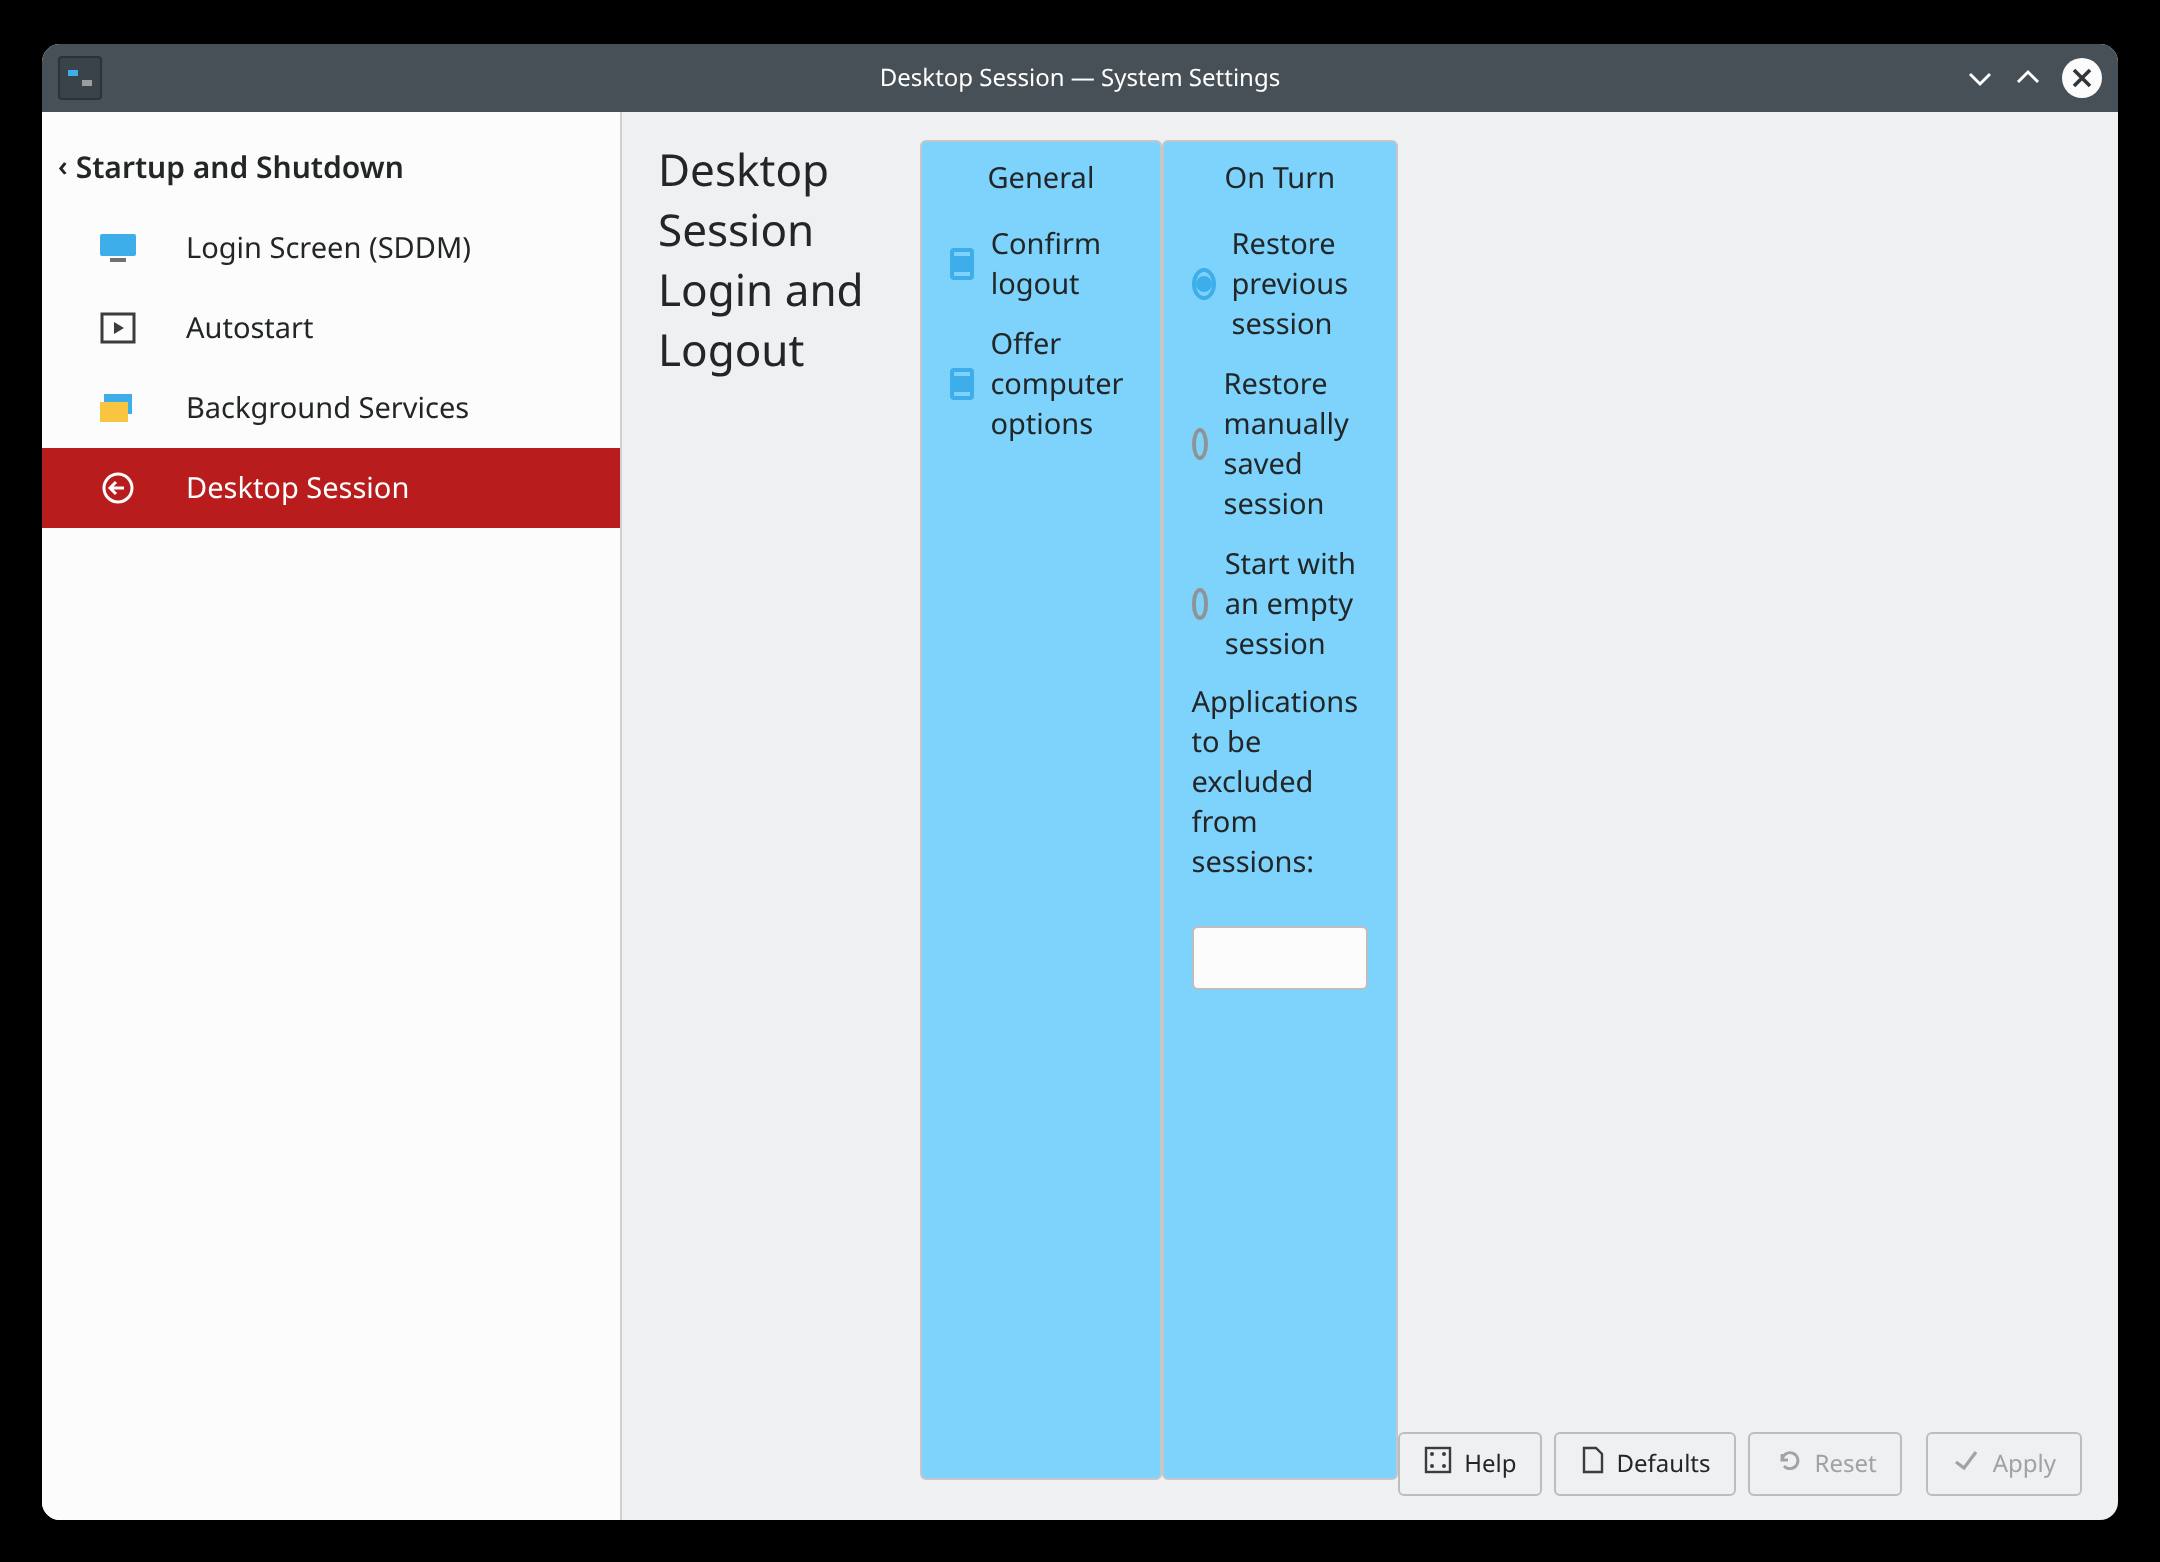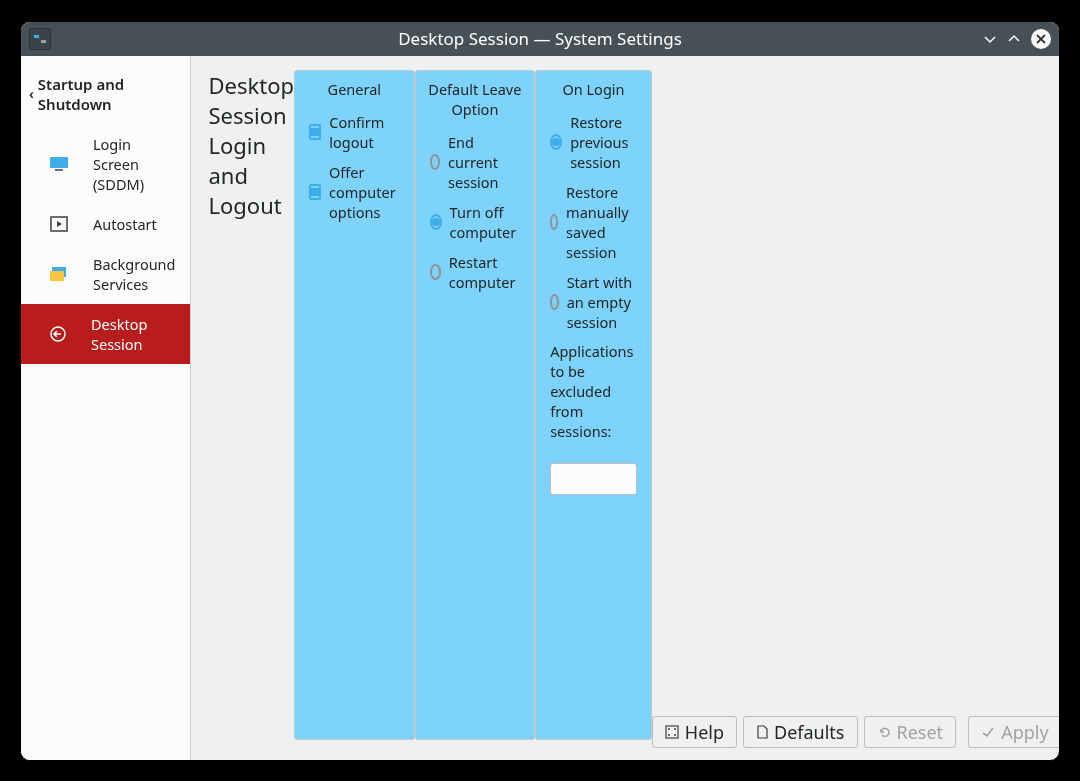--- a/index.html
+++ b/index.html
@@ -23,21 +23,21 @@
     flex-direction: column;
     box-shadow: 0 4px 20px rgba(0,0,0,0.6);
   }
   .titlebar {
     height: 34px;
     background: #475057;
     display: flex;
     align-items: center;
     padding: 0 8px;
     color: #fff;
-    font-size: 17px;
+    font-size: 12px;
     position: relative;
   }
   .titlebar .app-icon {
     width: 22px; height: 22px;
     background: #3a434a;
     border: 1px solid #2b3238;
     border-radius: 2px;
     display: flex;
     align-items: center;
     justify-content: center;
@@ -185,21 +185,21 @@
   }
   .btn {
     height:32px;
     padding:0 12px;
     border:1px solid #bcbdbe;
     border-radius:3px;
     background:#eff0f1;
     display:flex;
     align-items:center;
     gap:6px;
-    font-size:18px;
+    font-size:12px;
     color:#232627;
     cursor:pointer;
   }
   .btn.disabled {
     color:#a0a2a3;
     cursor:default;
   }
   .spacer { flex:1; }
 </style>
 </head>
@@ -293,40 +293,23 @@
             <span class="checkbox checked"></span>
             <span>Confirm logout</span>
           </div>
           <div class="row">
             <span class="checkbox checked"></span>
             <span>Offer computer options</span>
           </div>
         </div>
       </div>
 
+
       <div class="group">
-        <div class="group-title">Default Leave Option</div>
-        <div class="group-body">
-          <div class="row">
-            <span class="radio"></span>
-            <span>End current session</span>
-          </div>
-          <div class="row">
-            <span class="radio selected"></span>
-            <span>Turn off computer</span>
-          </div>
-          <div class="row">
-            <span class="radio"></span>
-            <span>Restart computer</span>
-          </div>
-        </div>
-      </div>
-
-      <div class="group">
-        <div class="group-title">On Login</div>
+        <div class="group-title">On Turn</div>
         <div class="group-body">
           <div class="row">
             <span class="radio selected"></span>
             <span>Restore previous session</span>
           </div>
           <div class="row">
             <span class="radio"></span>
             <span>Restore manually saved session</span>
           </div>
           <div class="row">

